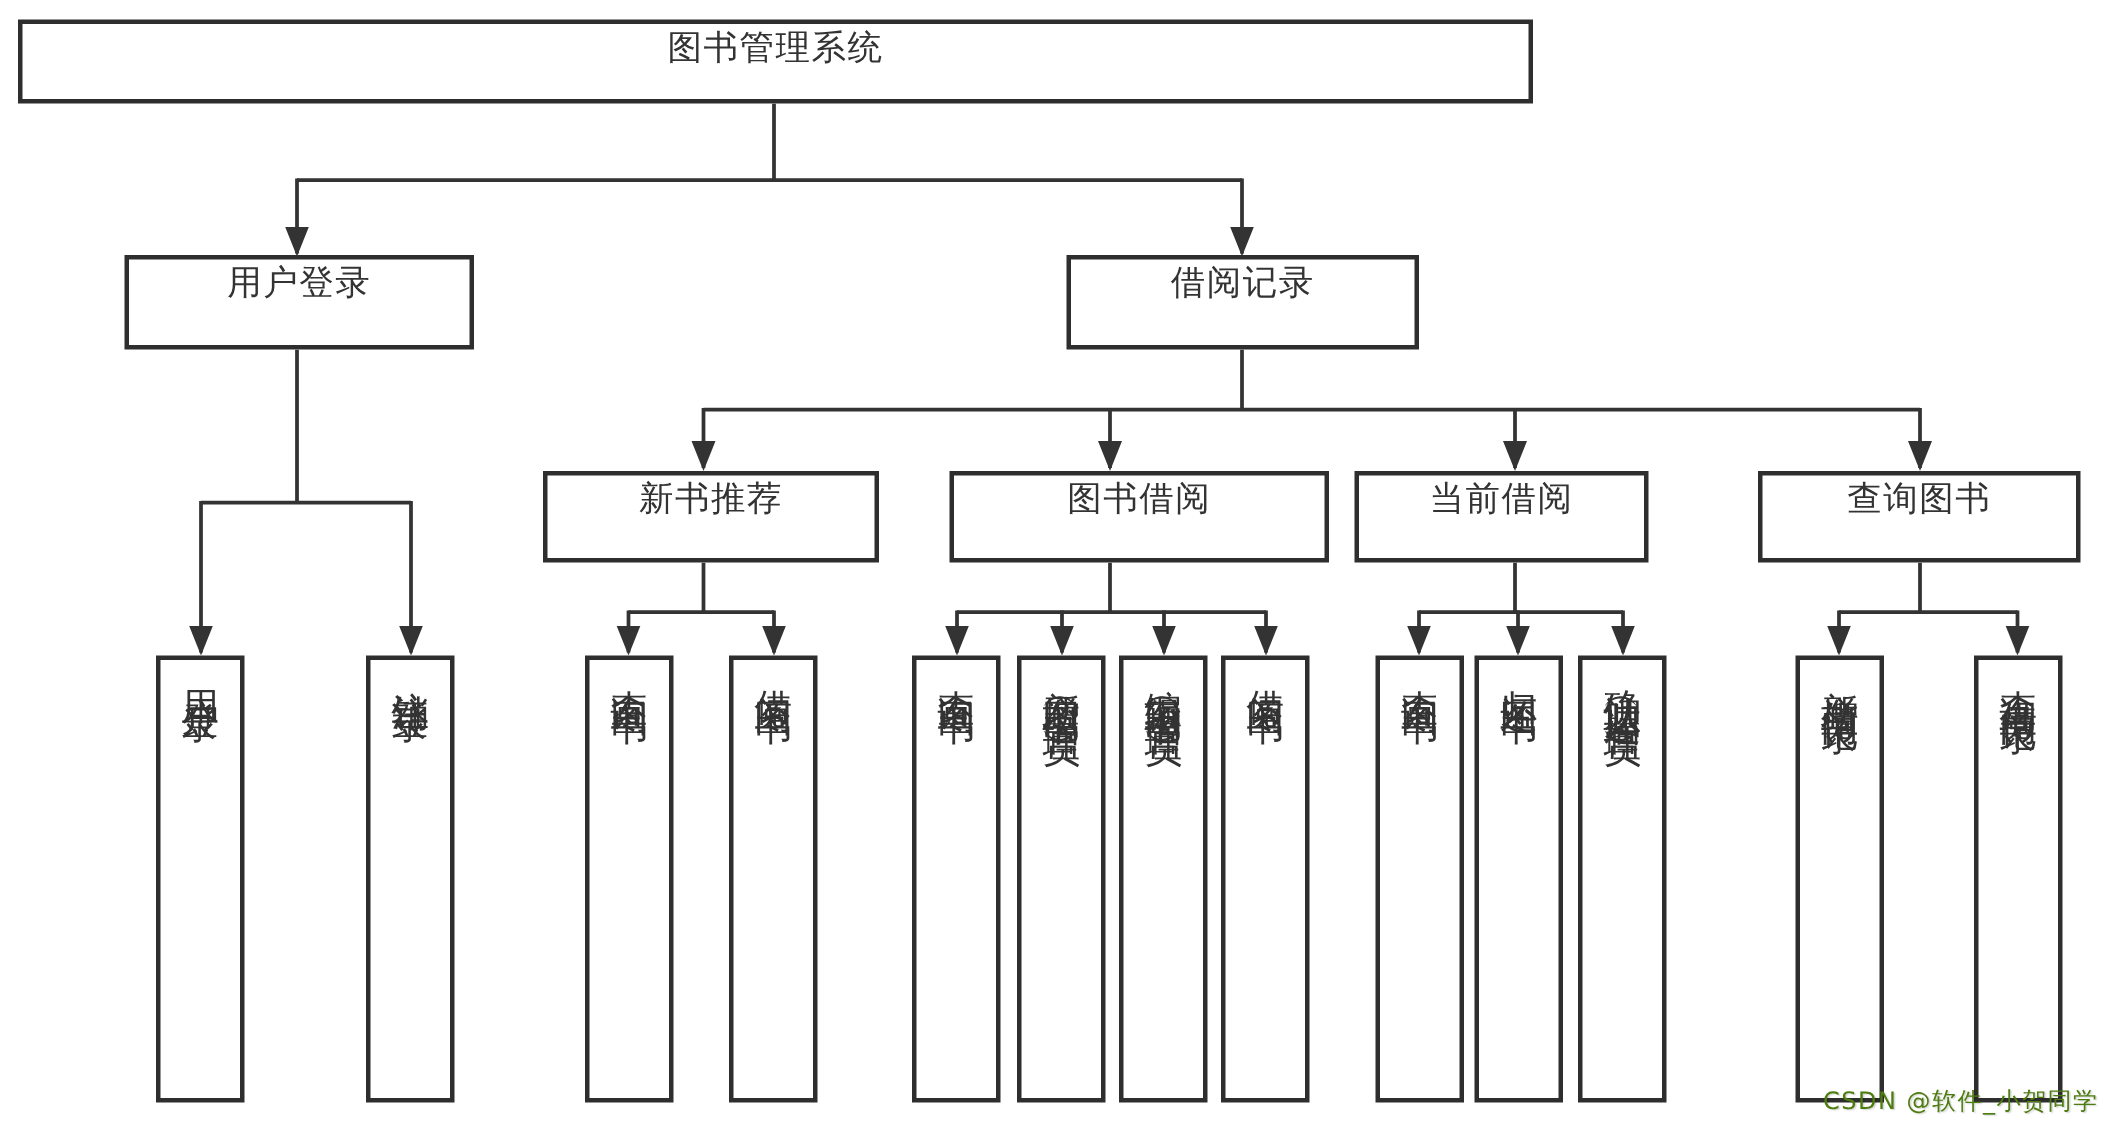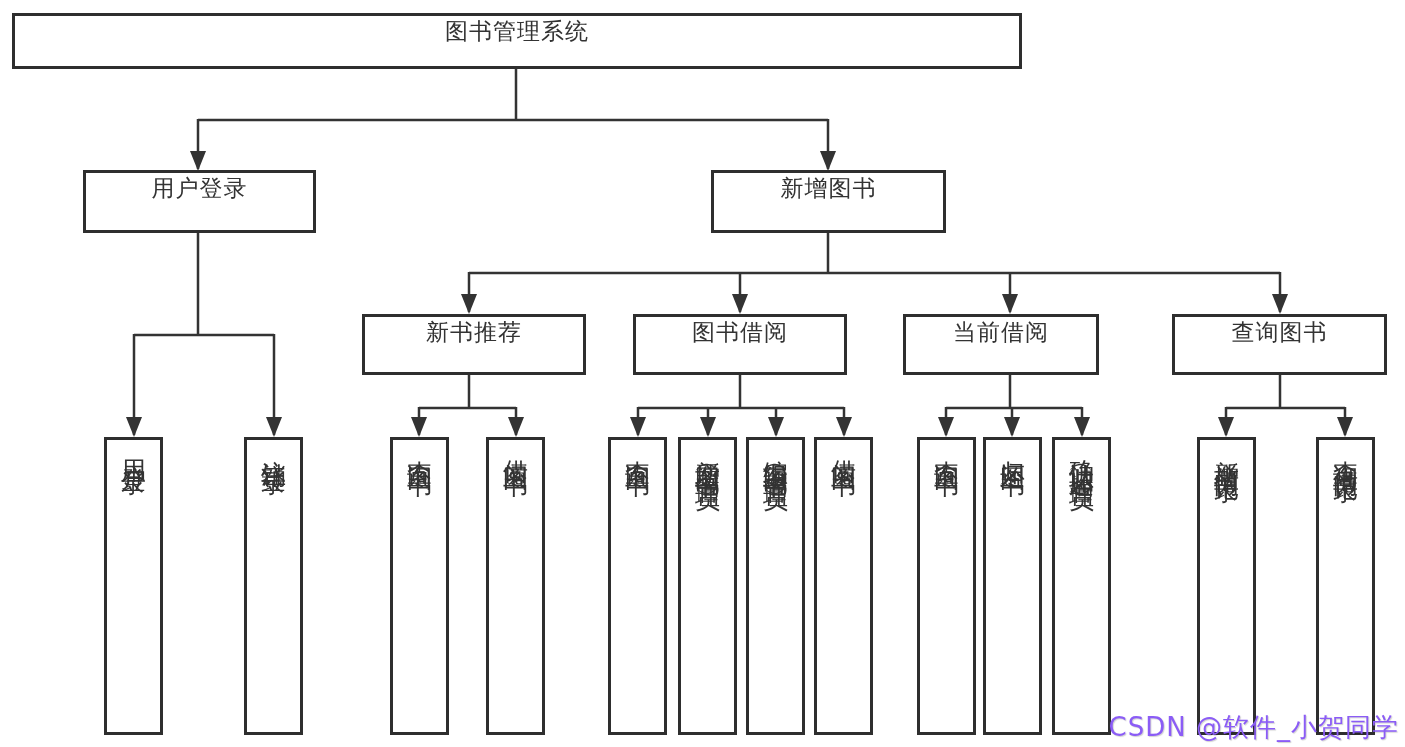--- a/index.html
+++ b/index.html
@@ -40,22 +40,22 @@
   .vlabel {
     writing-mode: vertical-lr;
     text-orientation: mixed;
     letter-spacing: 4px;
     line-height: 1;
   }
   .watermark {
     position: absolute;
     right: 6px;
     bottom: 2px;
-    color: #8b5cf6;
-    font-size: 26px;
+    color: #4d7c0f;
+    font-size: 16px;
     letter-spacing: 1px;
     text-shadow: 1px 1px 1px rgba(0,0,0,0.18);
   }
 </style>
 </head>
 <body>
 
 <div id="canvas">
 
   <svg id="wires" viewBox="0 0 1405 747" xmlns="http://www.w3.org/2000/svg">
@@ -102,27 +102,27 @@
   </svg>
 
   <div class="box" style="left:12px; top:13px; width:1010px; height:56px;">
     <span>图书管理系统</span>
   </div>
 
   <div class="box" style="left:83px; top:170px; width:233px; height:63px;">
     <span>用户登录</span>
   </div>
   <div class="box" style="left:711px; top:170px; width:235px; height:63px;">
-    <span>新增图书</span>
+    <span>借阅记录</span>
   </div>
 
   <div class="box" style="left:362px; top:314px; width:224px; height:61px;">
     <span>新书推荐</span>
   </div>
-  <div class="box" style="left:633px; top:314px; width:214px; height:61px;">
+  <div class="box" style="left:633px; top:314px; width:253px; height:61px;">
     <span>图书借阅</span>
   </div>
   <div class="box" style="left:903px; top:314px; width:196px; height:61px;">
     <span>当前借阅</span>
   </div>
   <div class="box" style="left:1172px; top:314px; width:215px; height:61px;">
     <span>查询图书</span>
   </div>
 
   <div class="box leaf" style="left:104px; top:437px; width:59px; height:298px;">

